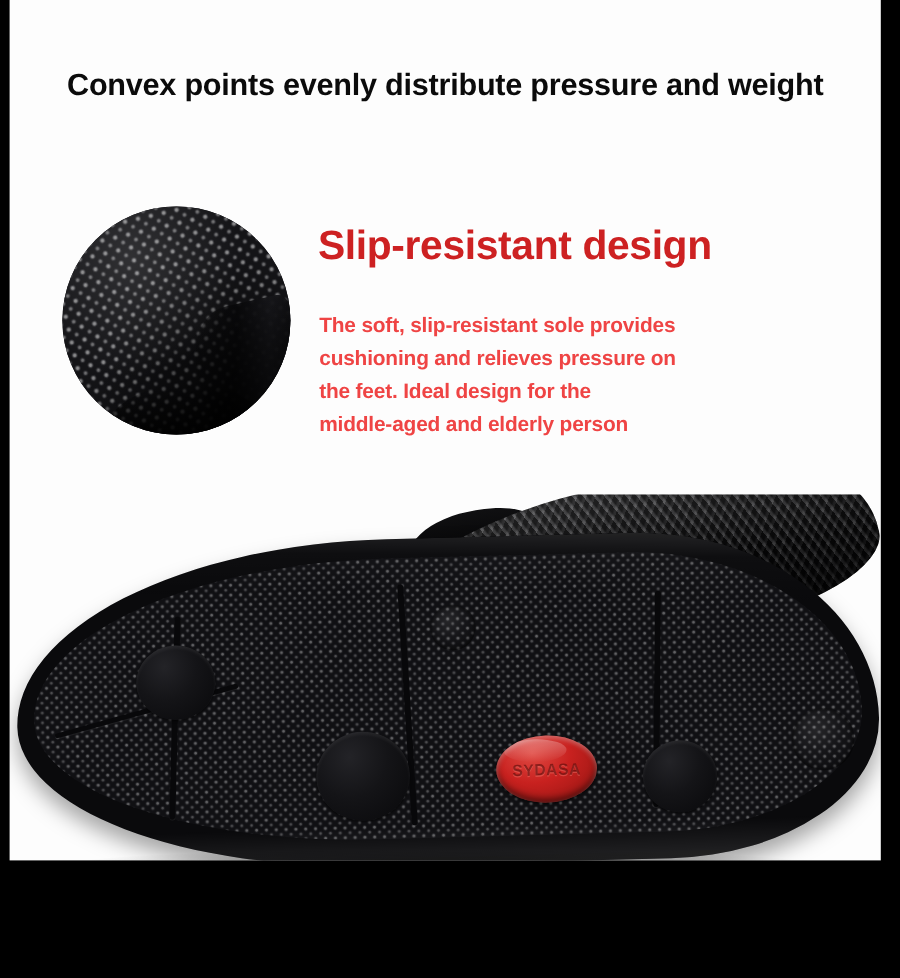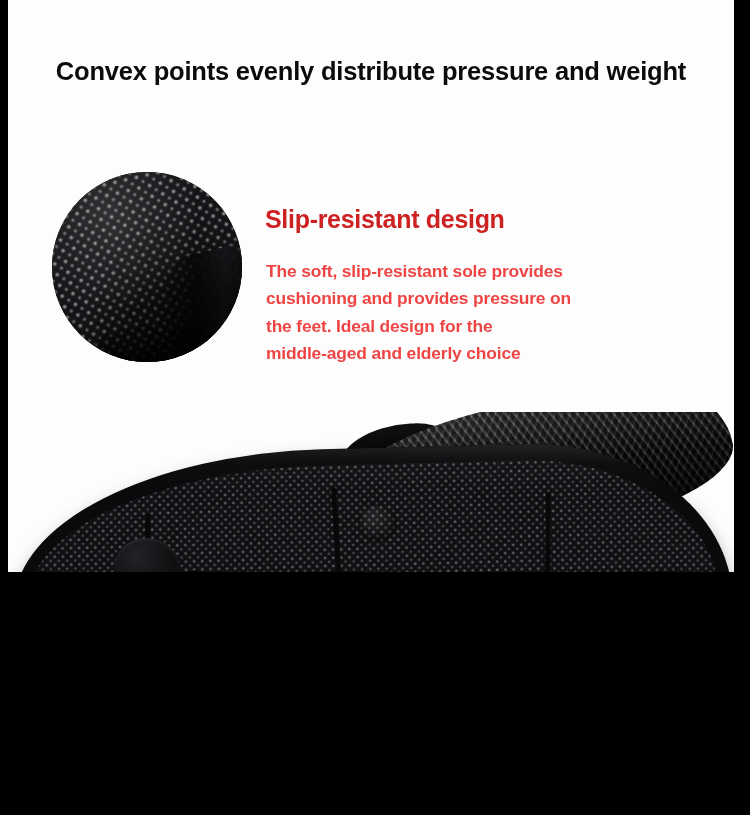--- a/index.html
+++ b/index.html
@@ -21,21 +21,21 @@
     background: #000000;
     overflow: hidden;
   }
 
   
   .canvas {
     position: absolute;
     left: 8px;
     top: 0;
     width: 726px;
-    height: 572px;
+    height: 717px;
     background: #fdfdfd;
     overflow: hidden;
   }
 
   .band-left {
     position: absolute;
     left: 0; top: 0;
     width: 8px; height: 815px;
     background: #000;
   }
@@ -109,26 +109,25 @@
     height: 34%;
     background: linear-gradient(0deg, rgba(0,0,0,0.96) 30%, rgba(0,0,0,0) 100%);
     border-radius: 50% 50% 0 0 / 70% 70% 0 0;
   }
 
   
   .red-title {
     position: absolute;
     left: 257px;
     top: 186px;
-    font-size: 25px;
+    font-size: 34px;
     font-weight: bold;
     color: #cd2122;
     letter-spacing: -0.3px;
     white-space: nowrap;
-    margin-top: 19px;
   }
   .body-copy {
     position: absolute;
     left: 258px;
     top: 258px;
     width: 432px;
     font-size: 17.4px;
     font-weight: bold;
     line-height: 27.4px;
     color: #ef4444;
@@ -313,23 +312,23 @@
       <div class="macro-inner"></div>
       <div class="macro-edge"></div>
       <div class="macro-bottomlip"></div>
       <div class="macro-shade"></div>
     </div>
 
     <div class="red-title">Slip-resistant design</div>
 
     <div class="body-copy">
       <span class="ln">The soft, slip-resistant sole provides</span>
-      <span class="ln">cushioning and provides pressure on</span>
+      <span class="ln">cushioning and relieves pressure on</span>
       <span class="ln">the feet. Ideal design for the</span>
-      <span class="ln">middle-aged and elderly choice</span>
+      <span class="ln">middle-aged and elderly person</span>
     </div>
 
     <div class="sole-photo">
 
       <div class="ground-shadow"></div>
 
       <div class="upper-counter"></div>
       <div class="upper-weave"></div>
 
       <div class="outsole">

